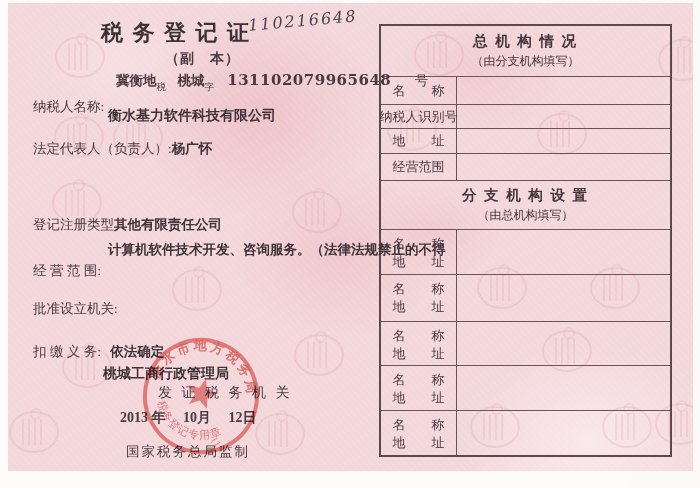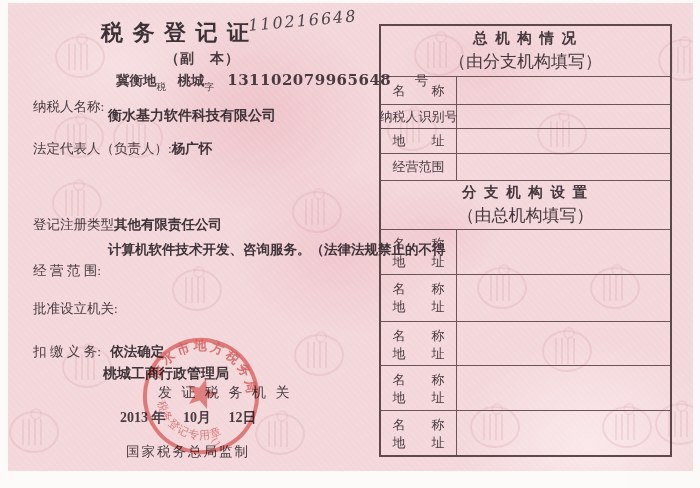--- a/index.html
+++ b/index.html
@@ -45,21 +45,21 @@
   .lbl{font-size:13.5px;white-space:nowrap;}
   .val{font-weight:bold;font-size:13.5px;color:#3e3339;white-space:nowrap;}
   .seal{position:absolute;z-index:7;mix-blend-mode:multiply;opacity:.85;transform:rotate(16deg);}
 
   
   .rt{position:absolute;left:371px;top:21px;width:293px;z-index:2;
       border:2px solid #5e484c;box-sizing:border-box;display:flex;flex-direction:column;}
   .rt *{box-sizing:border-box;}
   .thead{display:flex;flex-direction:column;align-items:center;justify-content:center;color:#43363c;}
   .thead .t1{font-size:14.5px;font-weight:bold;letter-spacing:2px;}
-  .thead .t2{font-size:17px;margin-top:2px;}
+  .thead .t2{font-size:12px;margin-top:2px;}
   .trow{display:flex;border-top:1px solid #6b5357;}
   .tlabel{width:76px;border-right:1px solid #6b5357;display:flex;align-items:center;
           justify-content:center;font-size:13px;color:#473a40;white-space:nowrap;}
   .tvalue{flex:1;}
   .pair .tlabel{flex-direction:column;justify-content:space-around;padding:5px 0;}
 </style>
 </head>
 <body>
 
 <div class="page">

